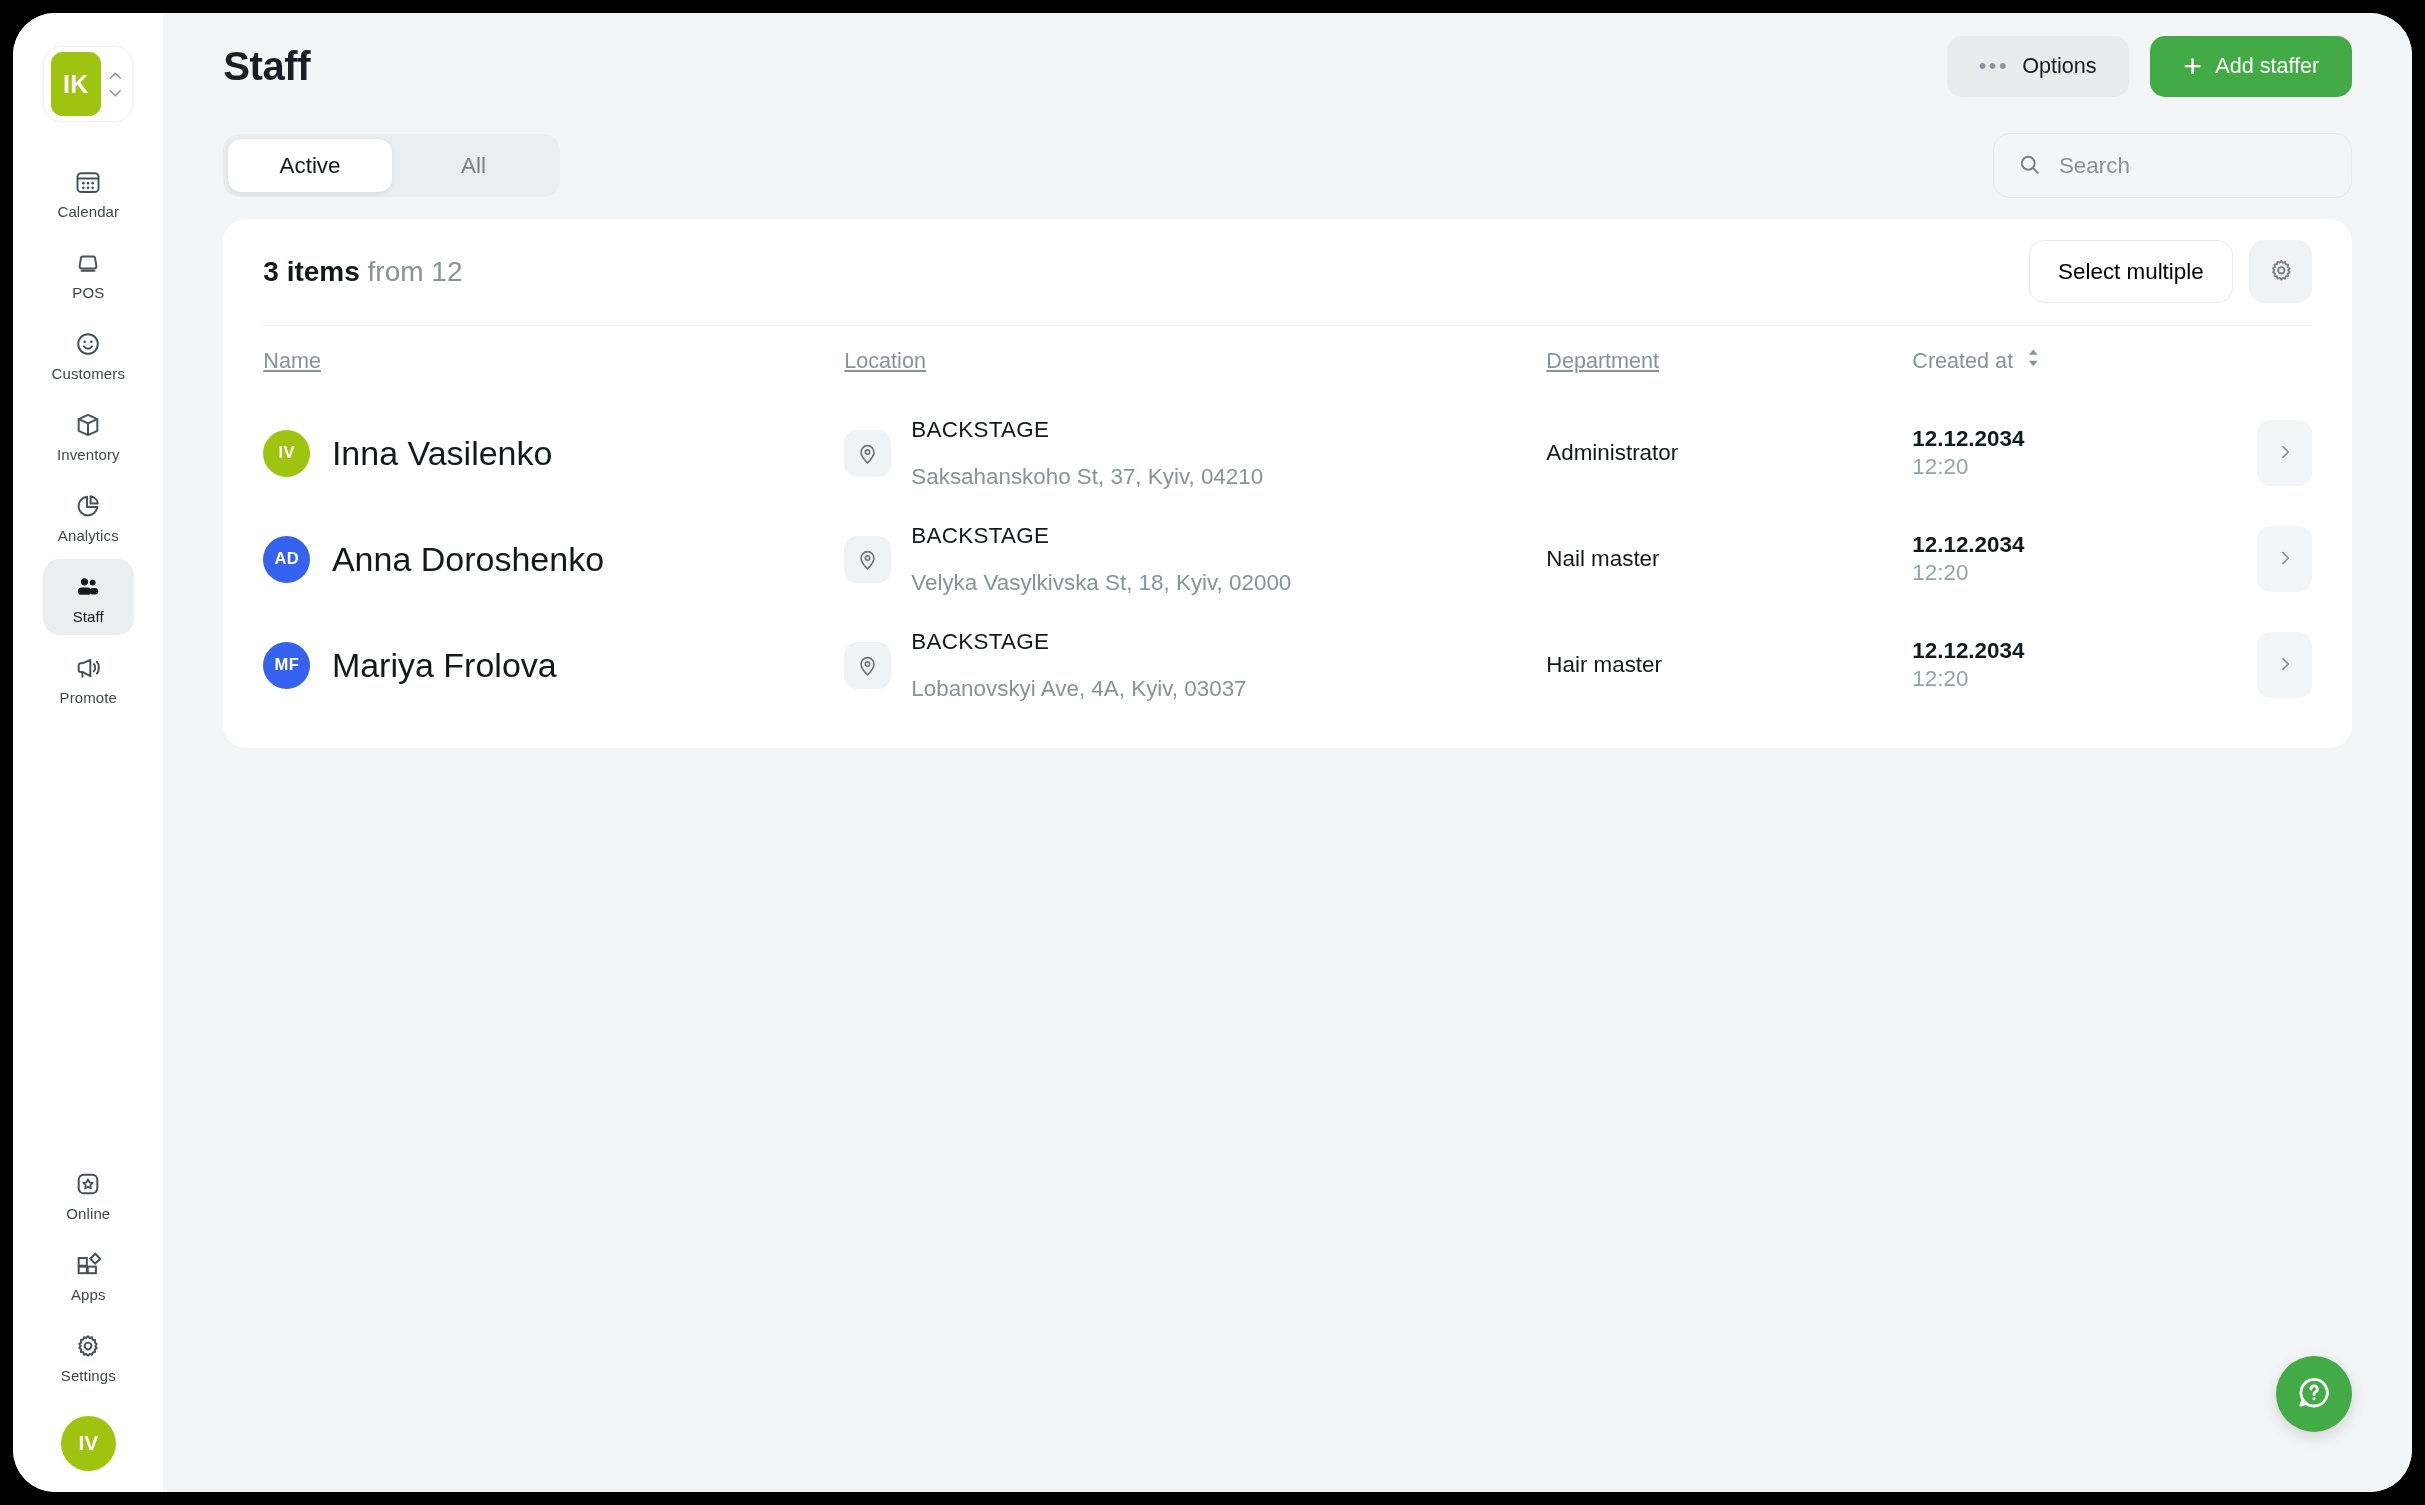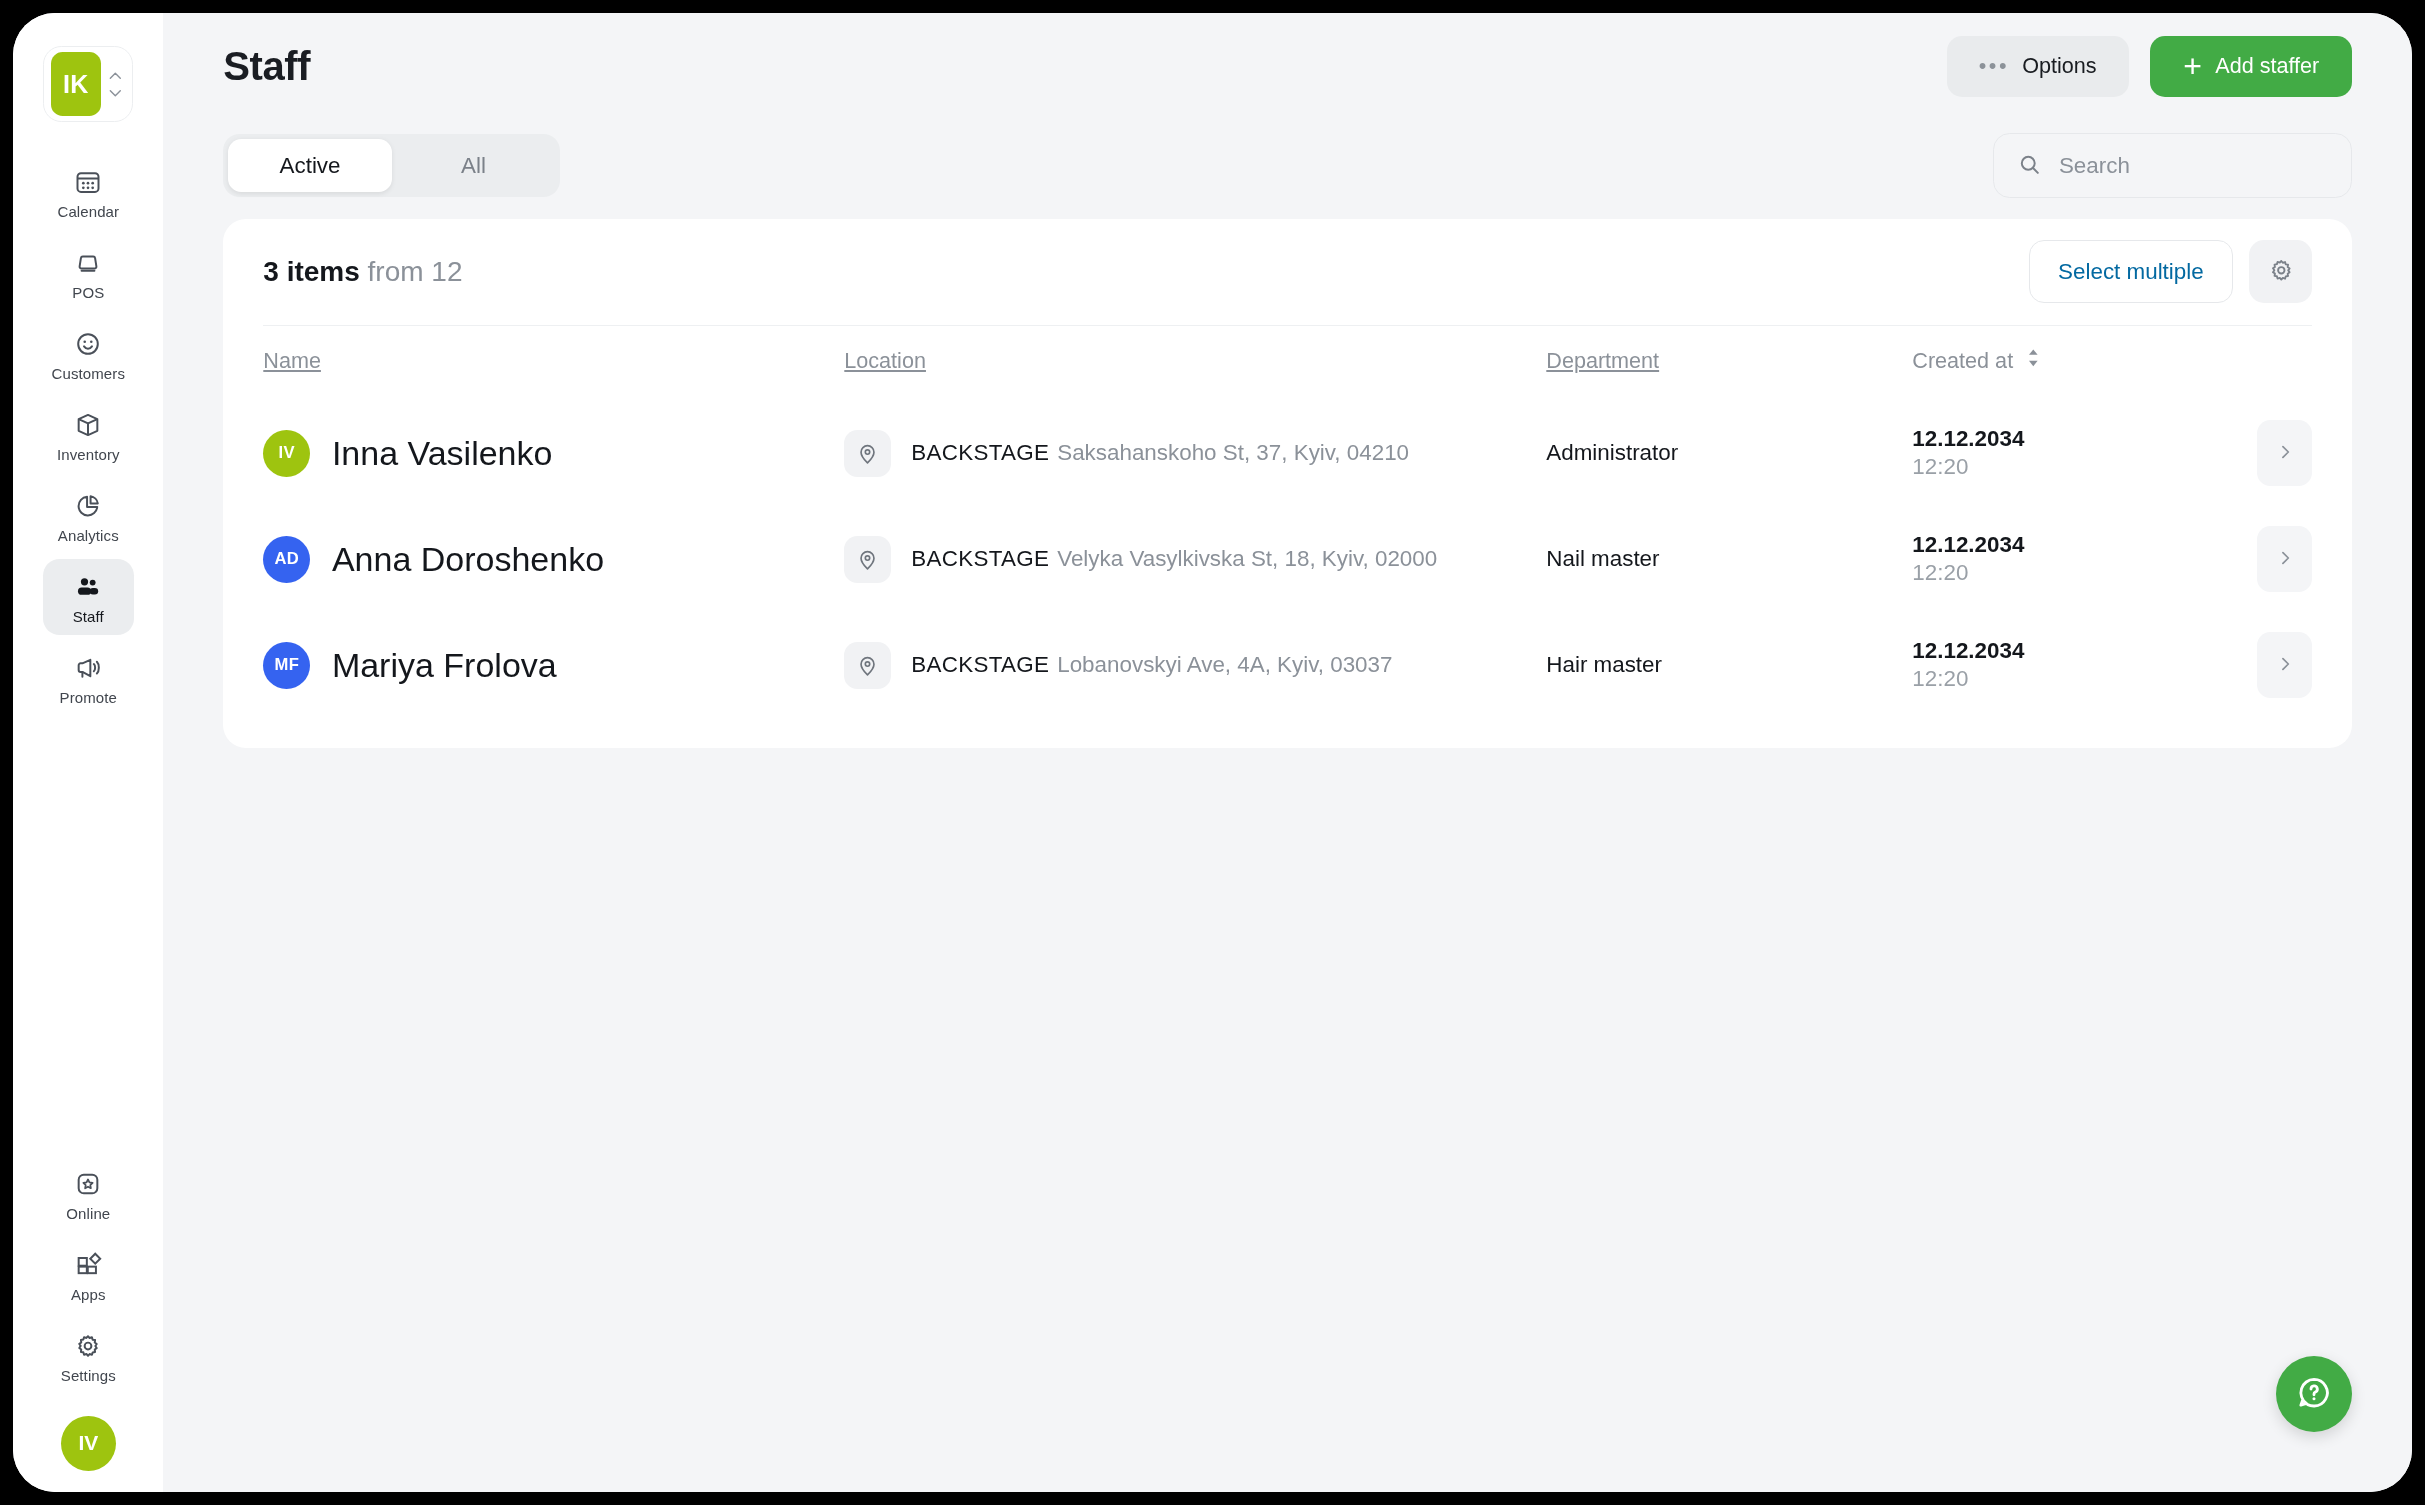--- a/index.html
+++ b/index.html
@@ -219,21 +219,21 @@
   #items-count { font-size: 28px; color: #8b9199; }
   #items-count b { color: #14171c; font-weight: bold; }
   #card-head-actions { display: flex; align-items: center; gap: 16.6px; }
   #select-multiple-btn {
     height: 63px;
     padding: 0 28px;
     background: #ffffff;
     border: 1.7px solid #e6e8eb;
     border-radius: 15px;
     font-size: 22.4px;
-    color: #0369a1;
+    color: #000000;
   }
   #settings-btn {
     width: 63px; height: 63px;
     background: #f1f2f4;
     border-radius: 15px;
     display: flex; align-items: center; justify-content: center;
     border: none; cursor: pointer;
     color: #7b8189;
   }
 
@@ -267,21 +267,21 @@
   .person-name { font-size: 34px; color: #14171c; }
 
   .cell-loc { display: flex; align-items: center; gap: 20px; }
   .pin-box {
     width: 47px; height: 47px; border-radius: 13.3px;
     background: #f1f2f4;
     display: flex; align-items: center; justify-content: center;
     color: #6f757d;
     flex: 0 0 47px;
   }
-  .loc-lines { display: flex; flex-direction: row; gap: 8px; }
+  .loc-lines { display: flex; flex-direction: column; gap: 21px; }
   .loc-title { font-size: 22.4px; color: #14171c; letter-spacing: 0.3px; }
   .loc-addr { font-size: 22.4px; color: #8b9199; }
 
   .dept { font-size: 22.4px; color: #14171c; }
 
   .date-lines { display: flex; flex-direction: column; gap: 2px; }
   .date-main { font-size: 22.4px; color: #14171c; font-weight: bold; }
   .date-time { font-size: 22.4px; color: #9aa0a7; }
 
   .row-chevron {

